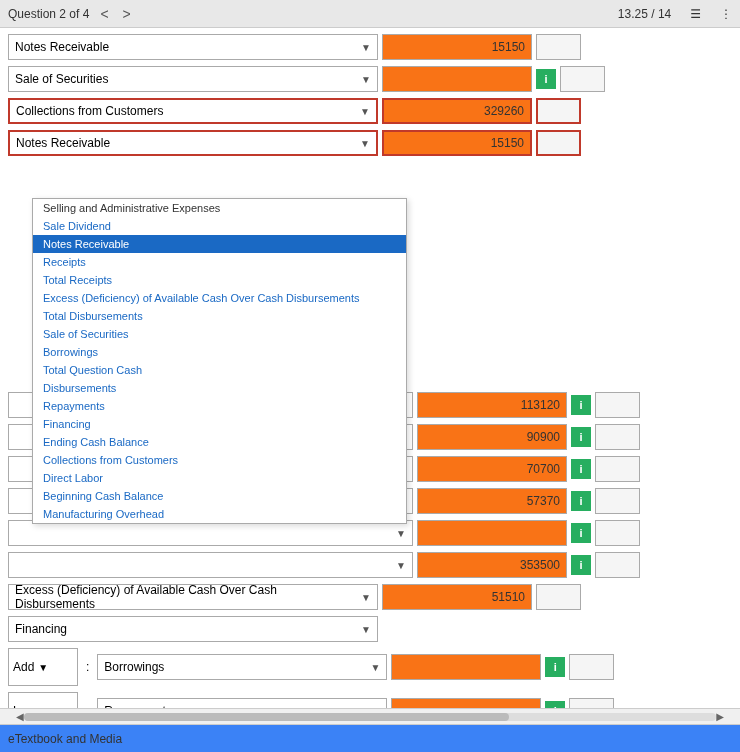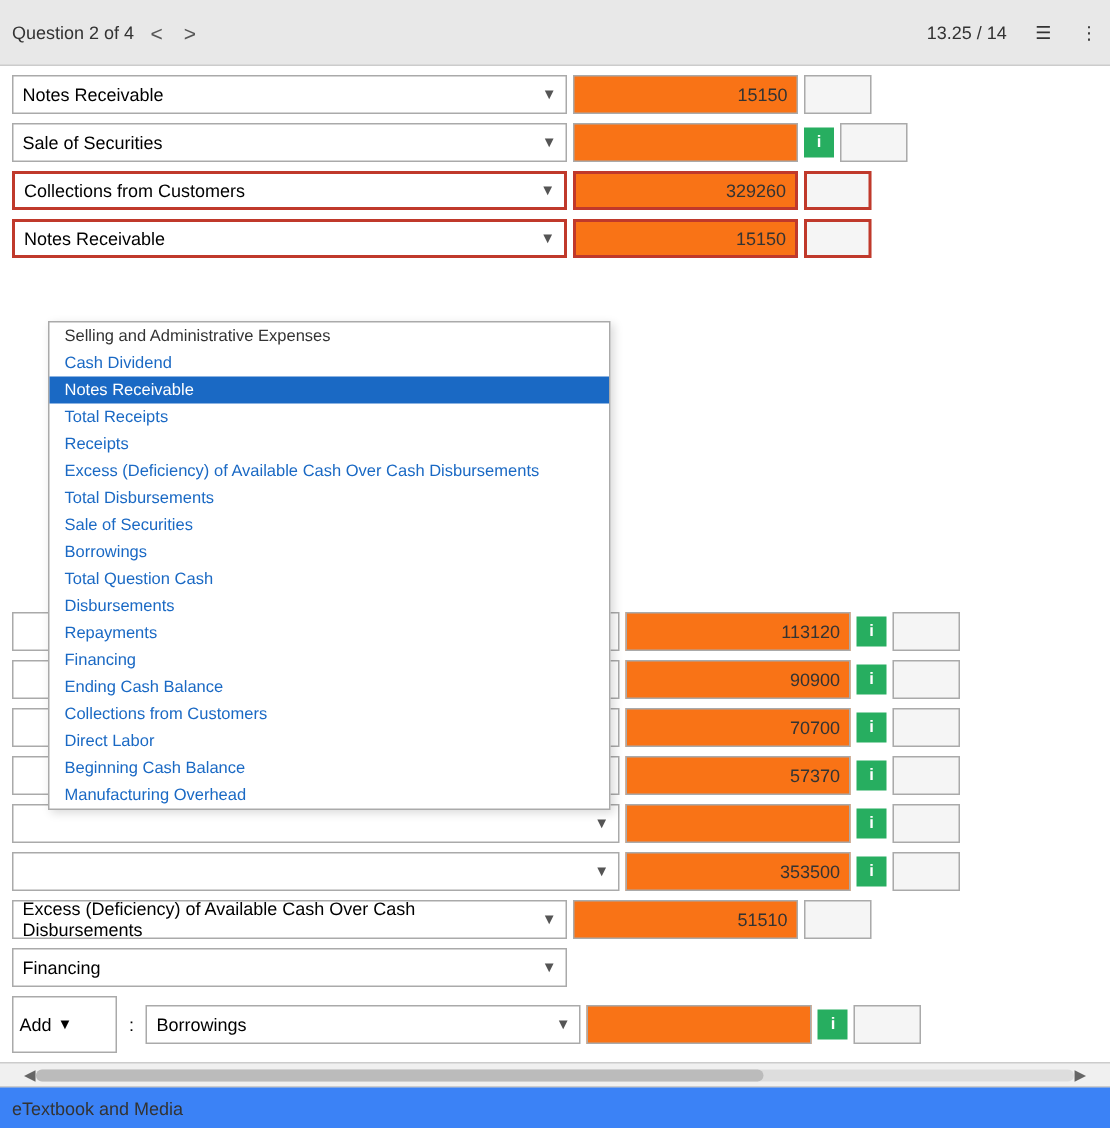--- a/index.html
+++ b/index.html
@@ -14,21 +14,21 @@
     }
 
     
     .top-bar {
       display: flex;
       align-items: center;
       justify-content: space-between;
       background: #e8e8e8;
       border-bottom: 1px solid #ccc;
       padding: 4px 8px;
-      height: 44px;
+      height: 28px;
     }
     .top-bar-left {
       display: flex;
       align-items: center;
       gap: 8px;
       font-size: 12px;
       color: #333;
     }
     .nav-arrow {
       cursor: pointer;
@@ -271,24 +271,24 @@
     <div class="dropdown-select select-main red-border">
       <span>Notes Receivable</span>
       <span class="chevron">▼</span>
     </div>
     <div class="input-field input-wide red-border">15150</div>
     <div class="blank-box red-border" style="border:2px solid #c0392b;"></div>
   </div>
 
   <div class="dropdown-overlay">
     <div class="dropdown-item dark-text">Selling and Administrative Expenses</div>
-    <div class="dropdown-item">Cash Dividend</div>
+    <div class="dropdown-item">Sale Dividend</div>
     <div class="dropdown-item selected">Notes Receivable</div>
+    <div class="dropdown-item">Receipts</div>
     <div class="dropdown-item">Total Receipts</div>
-    <div class="dropdown-item">Receipts</div>
     <div class="dropdown-item">Excess (Deficiency) of Available Cash Over Cash Disbursements</div>
     <div class="dropdown-item">Total Disbursements</div>
     <div class="dropdown-item">Sale of Securities</div>
     <div class="dropdown-item">Borrowings</div>
     <div class="dropdown-item">Total Question Cash</div>
     <div class="dropdown-item">Disbursements</div>
     <div class="dropdown-item">Repayments</div>
     <div class="dropdown-item">Financing</div>
     <div class="dropdown-item">Ending Cash Balance</div>
     <div class="dropdown-item">Collections from Customers</div>

